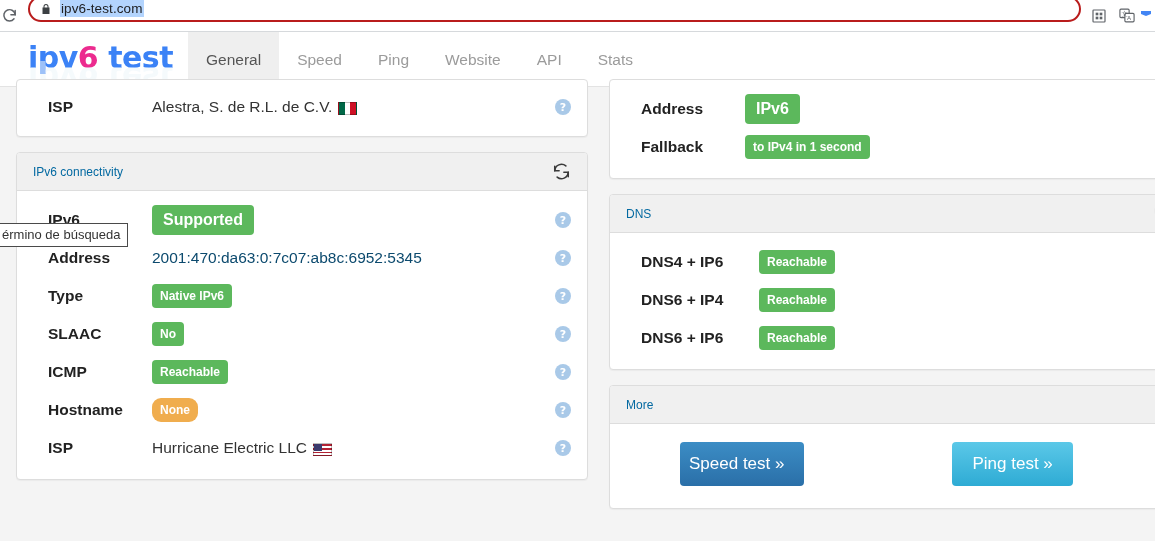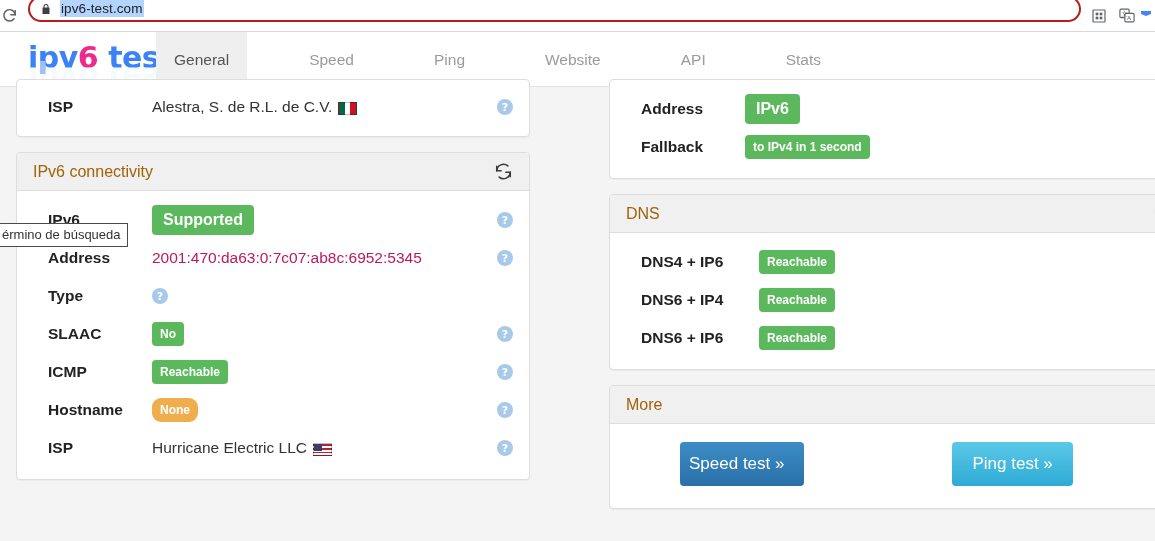--- a/index.html
+++ b/index.html
@@ -68,63 +68,63 @@
     font-family: "DejaVu Sans", sans-serif;
   }
   #logo .lt { color: #3b82f6; }
   #logo .six { color: #ec2b8f; }
   #logo .shadow{
     position:absolute; left:0; top:20px;
     color:#eef6fb; font-size:30px; font-weight:bold;
     transform: scaleY(-1); opacity:.55; pointer-events:none;
   }
   #nav-tabs {
-    position: absolute; left: 156px; top: 0;
-    height: 55px; display: flex; align-items: stretch; gap: 44px;
+    position: absolute; left: 188px; top: 0;
+    height: 55px; display: flex; align-items: stretch;
   }
   .nav-tab {
     display: flex; align-items: center;
     padding: 0 18px;
     font-size: 15.5px;
     color: #9b9b9b;
     text-decoration: none;
     height: 55px;
   }
   .nav-tab.active {
     background: #efefef;
     color: #555555;
   }
 
   
   #page {
     position: absolute; left: 0; top: 87px;
     width: 1155px; height: 454px;
     background: #f4f4f4;
   }
-  .col-left  { position: absolute; left: 16px;  top: 0; width: 514px; }
+  .col-left  { position: absolute; left: 16px;  top: 0; width: 572px; }
   .col-right { position: absolute; left: 609px; top: 0; width: 580px; }
 
   .panel {
     background: #ffffff;
     border: 1px solid #dddddd;
     border-radius: 4px;
     margin-bottom: 15px;
     box-shadow: 0 1px 1px rgba(0,0,0,.04);
   }
   .panel-head {
     background: #f0f0f0;
     border-bottom: 1px solid #dddddd;
     border-radius: 3px 3px 0 0;
     height: 38px;
     display: flex; align-items: center;
     padding: 0 16px;
   }
   .panel-title {
-    font-size: 16px;
-    color: #a16207;
+    font-size: 12px;
+    color: #0369a1;
     flex: 1;
   }
   .refresh-icon { color: #3a3a3a; display:flex; align-items:center; }
   .panel-body { padding: 10px 0 12px 0; }
 
   .row {
     display: flex; align-items: center;
     height: 38px;
     padding: 0 16px 0 31px;
     position: relative;
@@ -135,21 +135,21 @@
     font-weight: bold;
     color: #222222;
     flex: none;
   }
   .row-value {
     flex: 1;
     font-size: 15.5px;
     color: #333333;
     display: flex; align-items: center;
   }
-  .row-value.link { color: #be185d; }
+  .row-value.link { color: #0c4a6e; }
   .help-icon {
     width: 16px; height: 16px; border-radius: 50%;
     background: #a9c9e8;
     color: #ffffff;
     font-size: 11px; font-weight: bold;
     display: flex; align-items: center; justify-content: center;
     flex: none;
     font-family: "DejaVu Sans", sans-serif;
   }
 
@@ -321,20 +321,23 @@
         </div>
 
         <div class="row">
           <div class="row-label">Address</div>
           <div class="row-value link">2001:470:da63:0:7c07:ab8c:6952:5345</div>
           <div class="help-icon">?</div>
         </div>
 
         <div class="row">
           <div class="row-label">Type</div>
+          <div class="row-value">
+            <span class="badge green md">Native IPv6</span>
+          </div>
           <div class="help-icon">?</div>
         </div>
 
         <div class="row">
           <div class="row-label">SLAAC</div>
           <div class="row-value">
             <span class="badge green md">No</span>
           </div>
           <div class="help-icon">?</div>
         </div>

